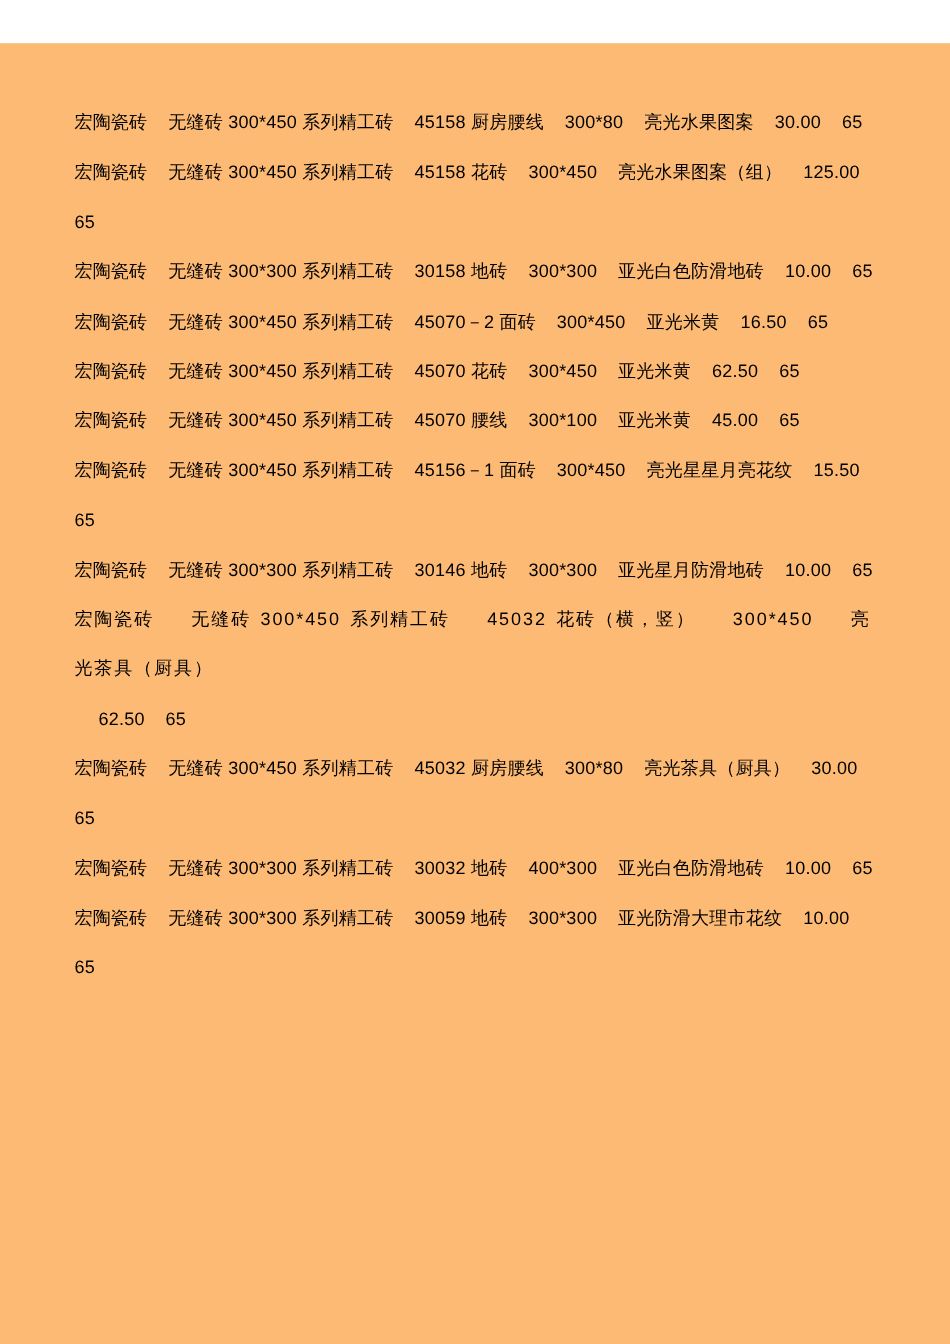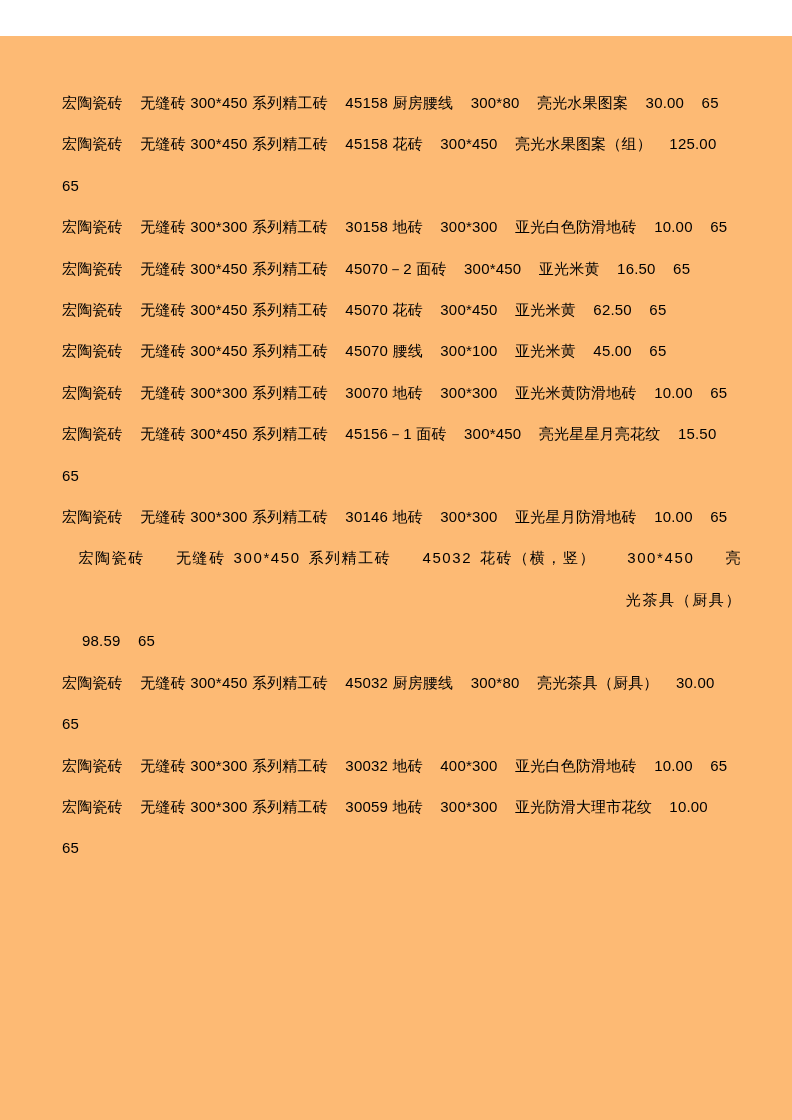--- a/index.html
+++ b/index.html
@@ -25,38 +25,36 @@
   .row {
     font-size: 15px;
     line-height: 41.4px;
     white-space: pre-wrap;
     letter-spacing: 0.2px;
     color: #000000;
   }
   .row.stretch {
     letter-spacing: 1.6px;
     word-spacing: 2px;
-    text-align: right;
   }
   .row.cont {
     padding-left: 20px;
   }
 </style>
 </head>
 <body>
 
 <div class="doc">
   <div class="row">宏陶瓷砖    无缝砖 300*450 系列精工砖    45158 厨房腰线    300*80    亮光水果图案    30.00    65</div>
   <div class="row">宏陶瓷砖    无缝砖 300*450 系列精工砖    45158 花砖    300*450    亮光水果图案（组）    125.00    65</div>
   <div class="row">宏陶瓷砖    无缝砖 300*300 系列精工砖    30158 地砖    300*300    亚光白色防滑地砖    10.00    65</div>
   <div class="row">宏陶瓷砖    无缝砖 300*450 系列精工砖    45070－2 面砖    300*450    亚光米黄    16.50    65</div>
   <div class="row">宏陶瓷砖    无缝砖 300*450 系列精工砖    45070 花砖    300*450    亚光米黄    62.50    65</div>
   <div class="row">宏陶瓷砖    无缝砖 300*450 系列精工砖    45070 腰线    300*100    亚光米黄    45.00    65</div>
-  <div class="row">宏陶瓷砖    无缝砖 300*300 系列精工砖    30070 地砖    300*300    亚光米黄防滑地砖    10.00    65</div>
   <div class="row">宏陶瓷砖    无缝砖 300*450 系列精工砖    45156－1 面砖    300*450    亮光星星月亮花纹    15.50    65</div>
   <div class="row">宏陶瓷砖    无缝砖 300*300 系列精工砖    30146 地砖    300*300    亚光星月防滑地砖    10.00    65</div>
   <div class="row stretch">宏陶瓷砖    无缝砖 300*450 系列精工砖    45032 花砖（横，竖）    300*450    亮光茶具（厨具）</div>
-  <div class="row cont">98.59    65</div>
+  <div class="row cont">62.50    65</div>
   <div class="row">宏陶瓷砖    无缝砖 300*450 系列精工砖    45032 厨房腰线    300*80    亮光茶具（厨具）    30.00    65</div>
   <div class="row">宏陶瓷砖    无缝砖 300*300 系列精工砖    30032 地砖    400*300    亚光白色防滑地砖    10.00    65</div>
   <div class="row">宏陶瓷砖    无缝砖 300*300 系列精工砖    30059 地砖    300*300    亚光防滑大理市花纹    10.00    65</div>
 
 </div>
 
 </body></html>

